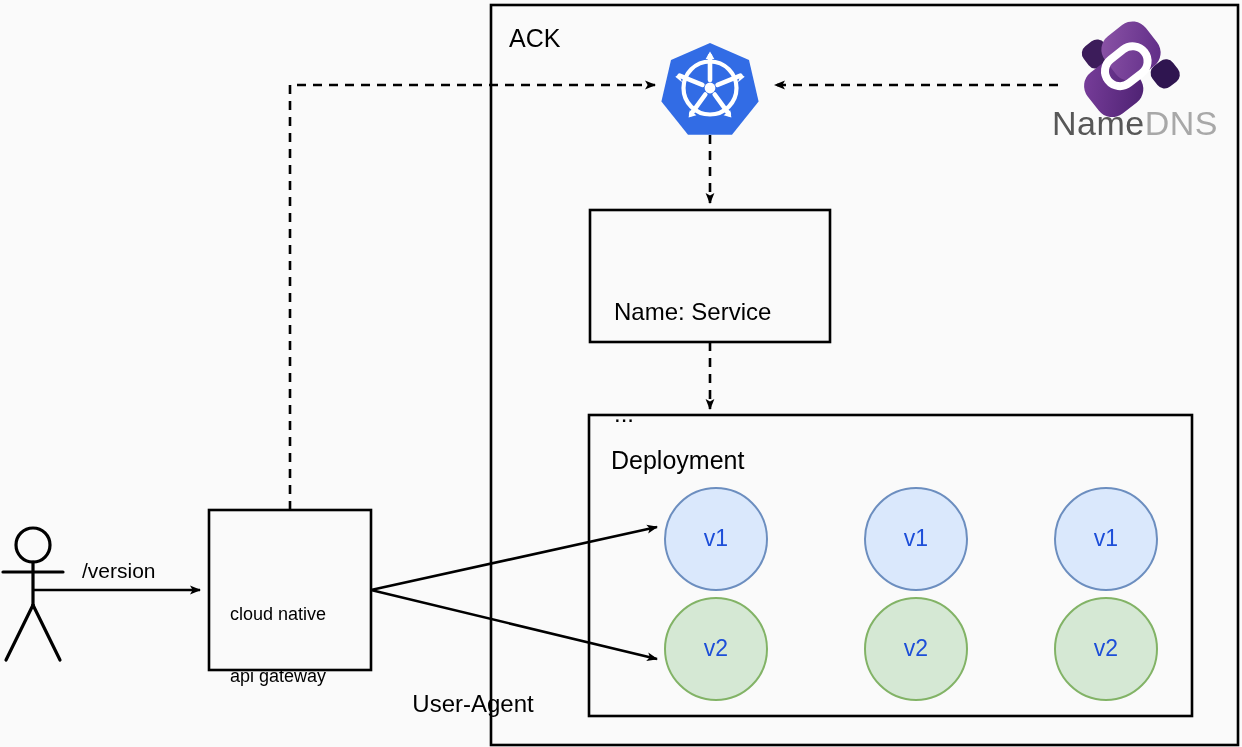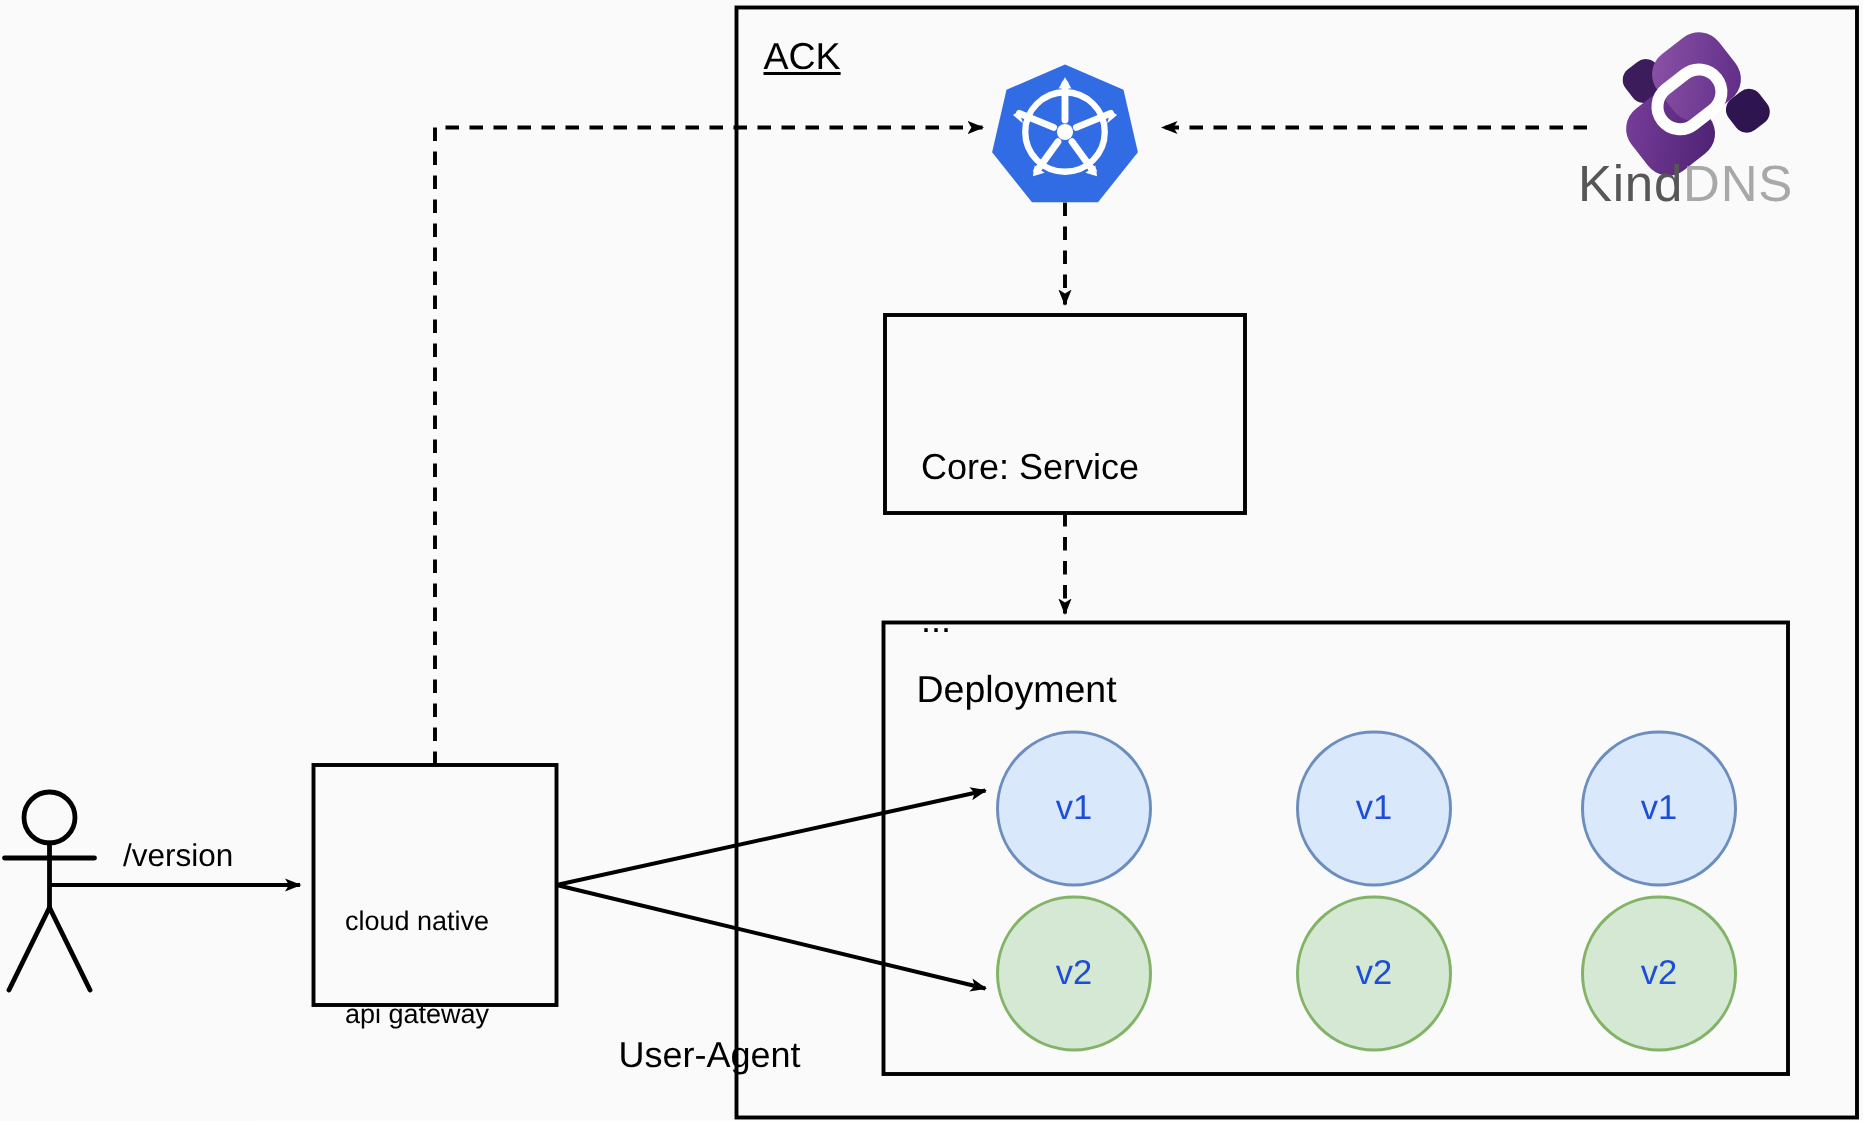--- a/index.html
+++ b/index.html
@@ -25,21 +25,21 @@
     width: 1242px;
     height: 747px;
     overflow: visible;
   }
   .lbl {
     position: absolute;
     color: #000000;
     line-height: 1.15;
     white-space: pre;
   }
-  .ack-title   { font-size: 25px; left: 509px; top: 24px; text-decoration: underline; }
+  .ack-title   { font-size: 25px; left: 509px; top: 24px; }
   .dep-title   { font-size: 25px; left: 611px; top: 446px; }
   .svc-text    { font-size: 24px; left: 614px; top: 227px; line-height: 1.42; }
   .gw-text     { font-size: 18px; left: 209px; top: 563px; width: 138px; text-align: center; }
   .version-lbl { font-size: 21px; left: 82px; top: 559px; }
   .ua-lbl      { font-size: 24px; left: 386px; top: 623px; width: 174px; text-align: center; line-height: 1.35; }
   .pod-lbl {
     position: absolute;
     font-size: 23px;
     color: #1d4ed8;
     width: 100px;
@@ -143,39 +143,39 @@
       <rect x="16" y="12" width="26" height="26" rx="9" fill="#2f1550"></rect>
       <rect x="-46" y="-22" width="52" height="52" rx="17" fill="url(#cdnsGradB)"></rect>
       <rect x="-10" y="-40" width="52" height="52" rx="17" fill="url(#cdnsGradA)"></rect>
       <rect x="-20" y="-20" width="46" height="30" rx="15" fill="none" stroke="#ffffff" stroke-width="8"></rect>
     </g>
   </svg>
 
   <div class="lbl ack-title">ACK</div>
 
   <div class="lbl svc-text">
-    <div>Core: Service</div>
+    <div>Name: Service</div>
     <div>...</div>
   </div>
 
   <div class="lbl dep-title">Deployment</div>
 
   <div class="lbl gw-text">
     <div>cloud native</div>
     <div>api gateway</div>
   </div>
 
   <div class="lbl version-lbl">/version</div>
 
   <div class="lbl ua-lbl">
     <div>User-Agent</div>
     
   </div>
 
-  <div class="coredns-text"><span class="c1">Kind</span><span class="c2">DNS</span></div>
+  <div class="coredns-text"><span class="c1">Name</span><span class="c2">DNS</span></div>
 
   <div id="pod-labels">
       <div class="pod-lbl" style="left: 666px; top: 525px;">v1</div>
       <div class="pod-lbl" style="left: 866px; top: 525px;">v1</div>
       <div class="pod-lbl" style="left: 1056px; top: 525px;">v1</div>
       <div class="pod-lbl" style="left: 666px; top: 635px;">v2</div>
       <div class="pod-lbl" style="left: 866px; top: 635px;">v2</div>
       <div class="pod-lbl" style="left: 1056px; top: 635px;">v2</div>
     </div>
 </div>

